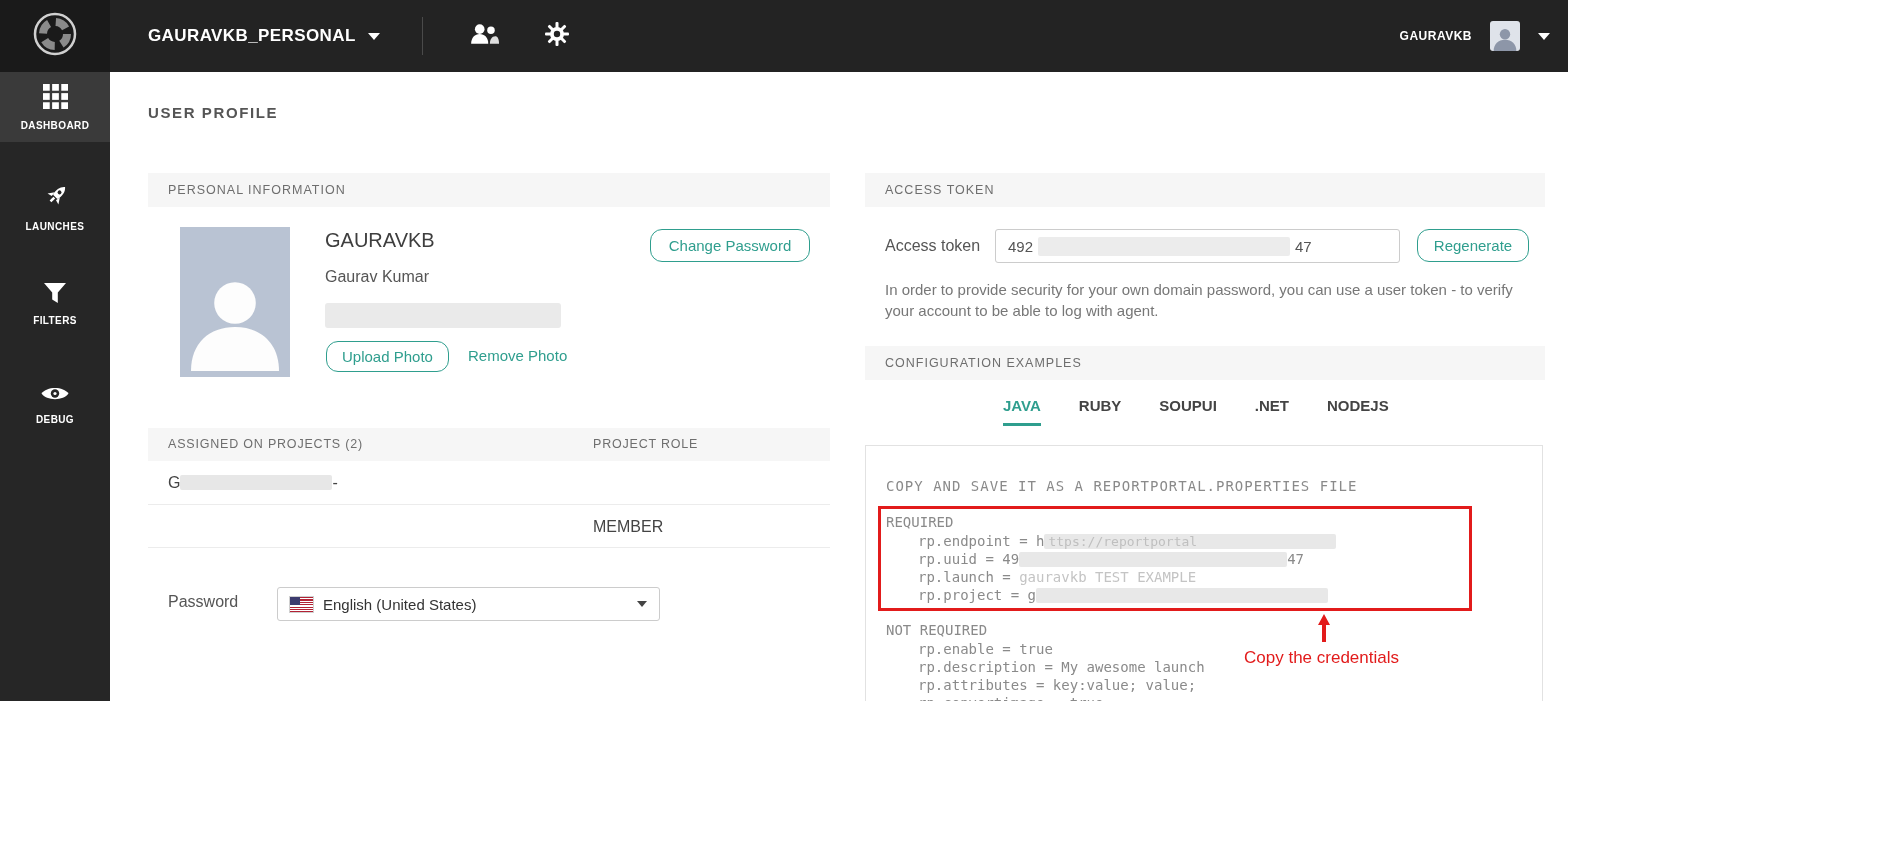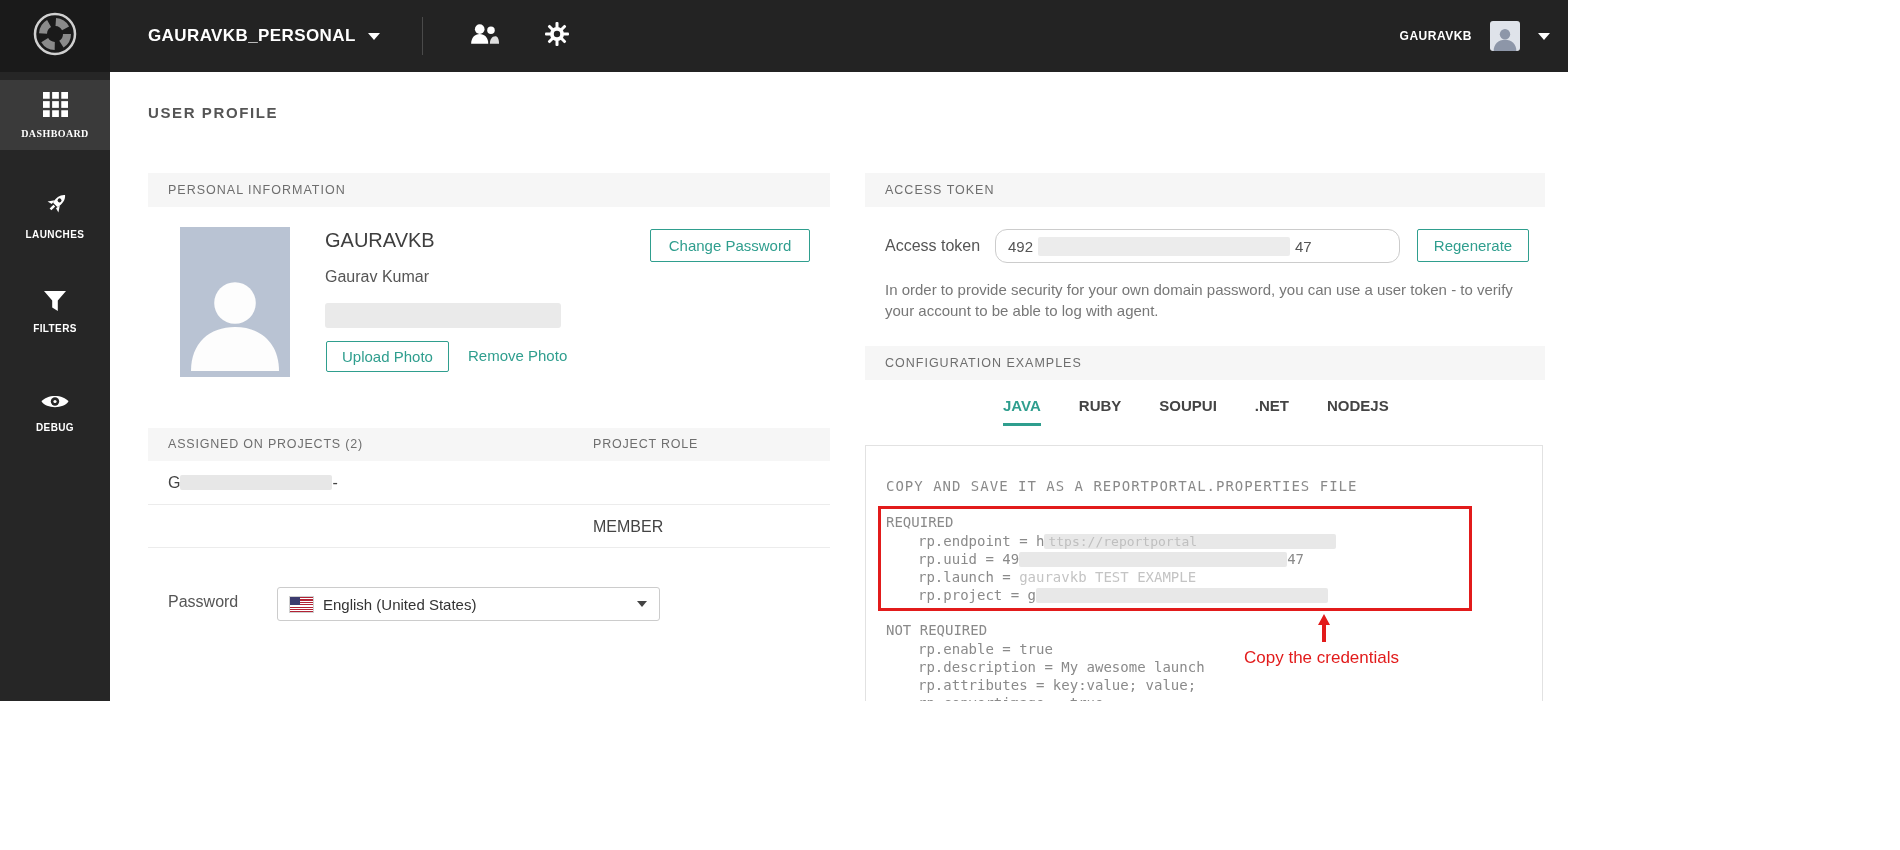--- a/index.html
+++ b/index.html
@@ -23,21 +23,21 @@
   .top-avatar { width: 30px; height: 30px; background: #dfe3ea; border-radius: 3px;
                 margin-left: 18px; overflow: hidden; display: flex; align-items: flex-end;
                 justify-content: center; cursor: pointer; }
   .top-chev { margin-left: 18px; cursor: pointer; }
 
   
   .sidebar { position: absolute; left: 0; top: 72px; width: 110px; height: 629px; background: #262626; }
   .side-item { height: 70px; display: flex; flex-direction: column; align-items: center;
                justify-content: center; gap: 7px; color: #fff; cursor: pointer; }
   .side-item.active { background: #3a3a3a; }
-  .si-1 { margin-top: 8px; font-family: Liberation Serif, serif; } .si-2 { margin-top: 30px; } .si-3 { margin-top: 27px; } .si-4 { margin-top: 30px; }
+  .si-1 { margin-top: 0; } .si-2 { margin-top: 30px; } .si-3 { margin-top: 27px; } .si-4 { margin-top: 30px; }
   .side-label { font-size: 10px; font-weight: bold; letter-spacing: .4px; }
 
   
   .main { position: absolute; left: 110px; top: 72px; width: 1458px; height: 629px;
           background: #fff; overflow: hidden; }
   .page-title { position: absolute; left: 38px; top: 32px; font-size: 15px; font-weight: bold;
                 color: #555; letter-spacing: 1.6px; }
 
   .section-header { position: absolute; left: 0; right: 0; top: 0; height: 34px; background: #f6f6f6;
                     color: #6e6e6e; font-size: 12.5px; letter-spacing: 1px; line-height: 34px;
@@ -46,21 +46,21 @@
   
   .panel-left { position: absolute; left: 38px; top: 101px; width: 682px; height: 470px; }
   .avatar-lg { position: absolute; left: 32px; top: 54px; width: 110px; height: 150px;
                background: #b9c3d3; overflow: hidden; display: flex; align-items: flex-end;
                justify-content: center; }
   .pi-name { position: absolute; left: 177px; top: 56px; font-size: 20px; color: #3e3e3e; }
   .pi-fullname { position: absolute; left: 177px; top: 95px; font-size: 16px; color: #555; }
   .pi-email-blur { position: absolute; left: 177px; top: 130px; width: 236px; height: 25px;
                    background: #eaeaea; border-radius: 3px; filter: blur(.6px); }
   .btn-teal { border: 1px solid #2f9e8e; color: #2f9e8e; background: #fff; font-size: 15px;
-              font-family: "Liberation Sans", sans-serif; cursor: pointer; border-radius: 2px; }
+              font-family: "Liberation Sans", sans-serif; cursor: pointer; border-radius: 12px; }
   .upload-btn { position: absolute; left: 178px; top: 168px; height: 31px; padding: 0 15px; }
   .remove-link { position: absolute; left: 320px; top: 174px; color: #2f9e8e; font-size: 15px;
                  text-decoration: none; cursor: pointer; }
   .change-pass { position: absolute; left: 502px; top: 56px; width: 160px; height: 33px; }
 
   .tbl-header { position: absolute; left: 0; right: 0; top: 255px; height: 33px; background: #f6f6f6;
                 color: #6e6e6e; font-size: 12.5px; letter-spacing: .8px; line-height: 33px; }
   .tbl-col-a { position: absolute; left: 20px; } .tbl-col-b { position: absolute; left: 445px; }
   .tbl-row { position: absolute; left: 0; right: 0; height: 44px; border-bottom: 1px solid #ececec;
              font-size: 16px; color: #444; line-height: 44px; }
@@ -78,21 +78,21 @@
              outline: 1px solid #d0d0d0; }
   .flag-us::after { content: ""; position: absolute; left: 0; top: 0; width: 10px; height: 8px;
                     background: #3c3b6e; }
   .lang-caret { margin-left: auto; width: 0; height: 0; border-left: 5px solid transparent;
                 border-right: 5px solid transparent; border-top: 6px solid #444; }
 
   
   .panel-right { position: absolute; left: 755px; top: 101px; width: 680px; height: 528px; overflow: hidden; }
   .at-label { position: absolute; left: 20px; top: 64px; font-size: 16px; color: #555; }
   .at-input { position: absolute; left: 130px; top: 56px; width: 405px; height: 34px;
-              border: 1px solid #ccc; border-radius: 12px; background: #fff; display: flex;
+              border: 1px solid #ccc; border-radius: 3px; background: #fff; display: flex;
               align-items: center; padding: 0 12px; font-size: 15px; color: #555; cursor: text; }
   .token-blur { display: inline-block; width: 252px; height: 19px; background: #ececec;
                 border-radius: 2px; margin: 0 5px; filter: blur(.6px); }
   .regen-btn { position: absolute; left: 552px; top: 56px; width: 112px; height: 33px; }
   .at-note { position: absolute; left: 20px; top: 106px; width: 630px; font-size: 15px;
              color: #777; line-height: 21px; }
   .cfg-header { top: 173px; }
   .tabs { position: absolute; left: 138px; top: 224px; display: flex; gap: 38px; }
   .tab { font-size: 15px; font-weight: bold; color: #444; cursor: pointer; padding-bottom: 9px; }
   .tab.active { color: #2f9e8e; border-bottom: 3px solid #2f9e8e; }

